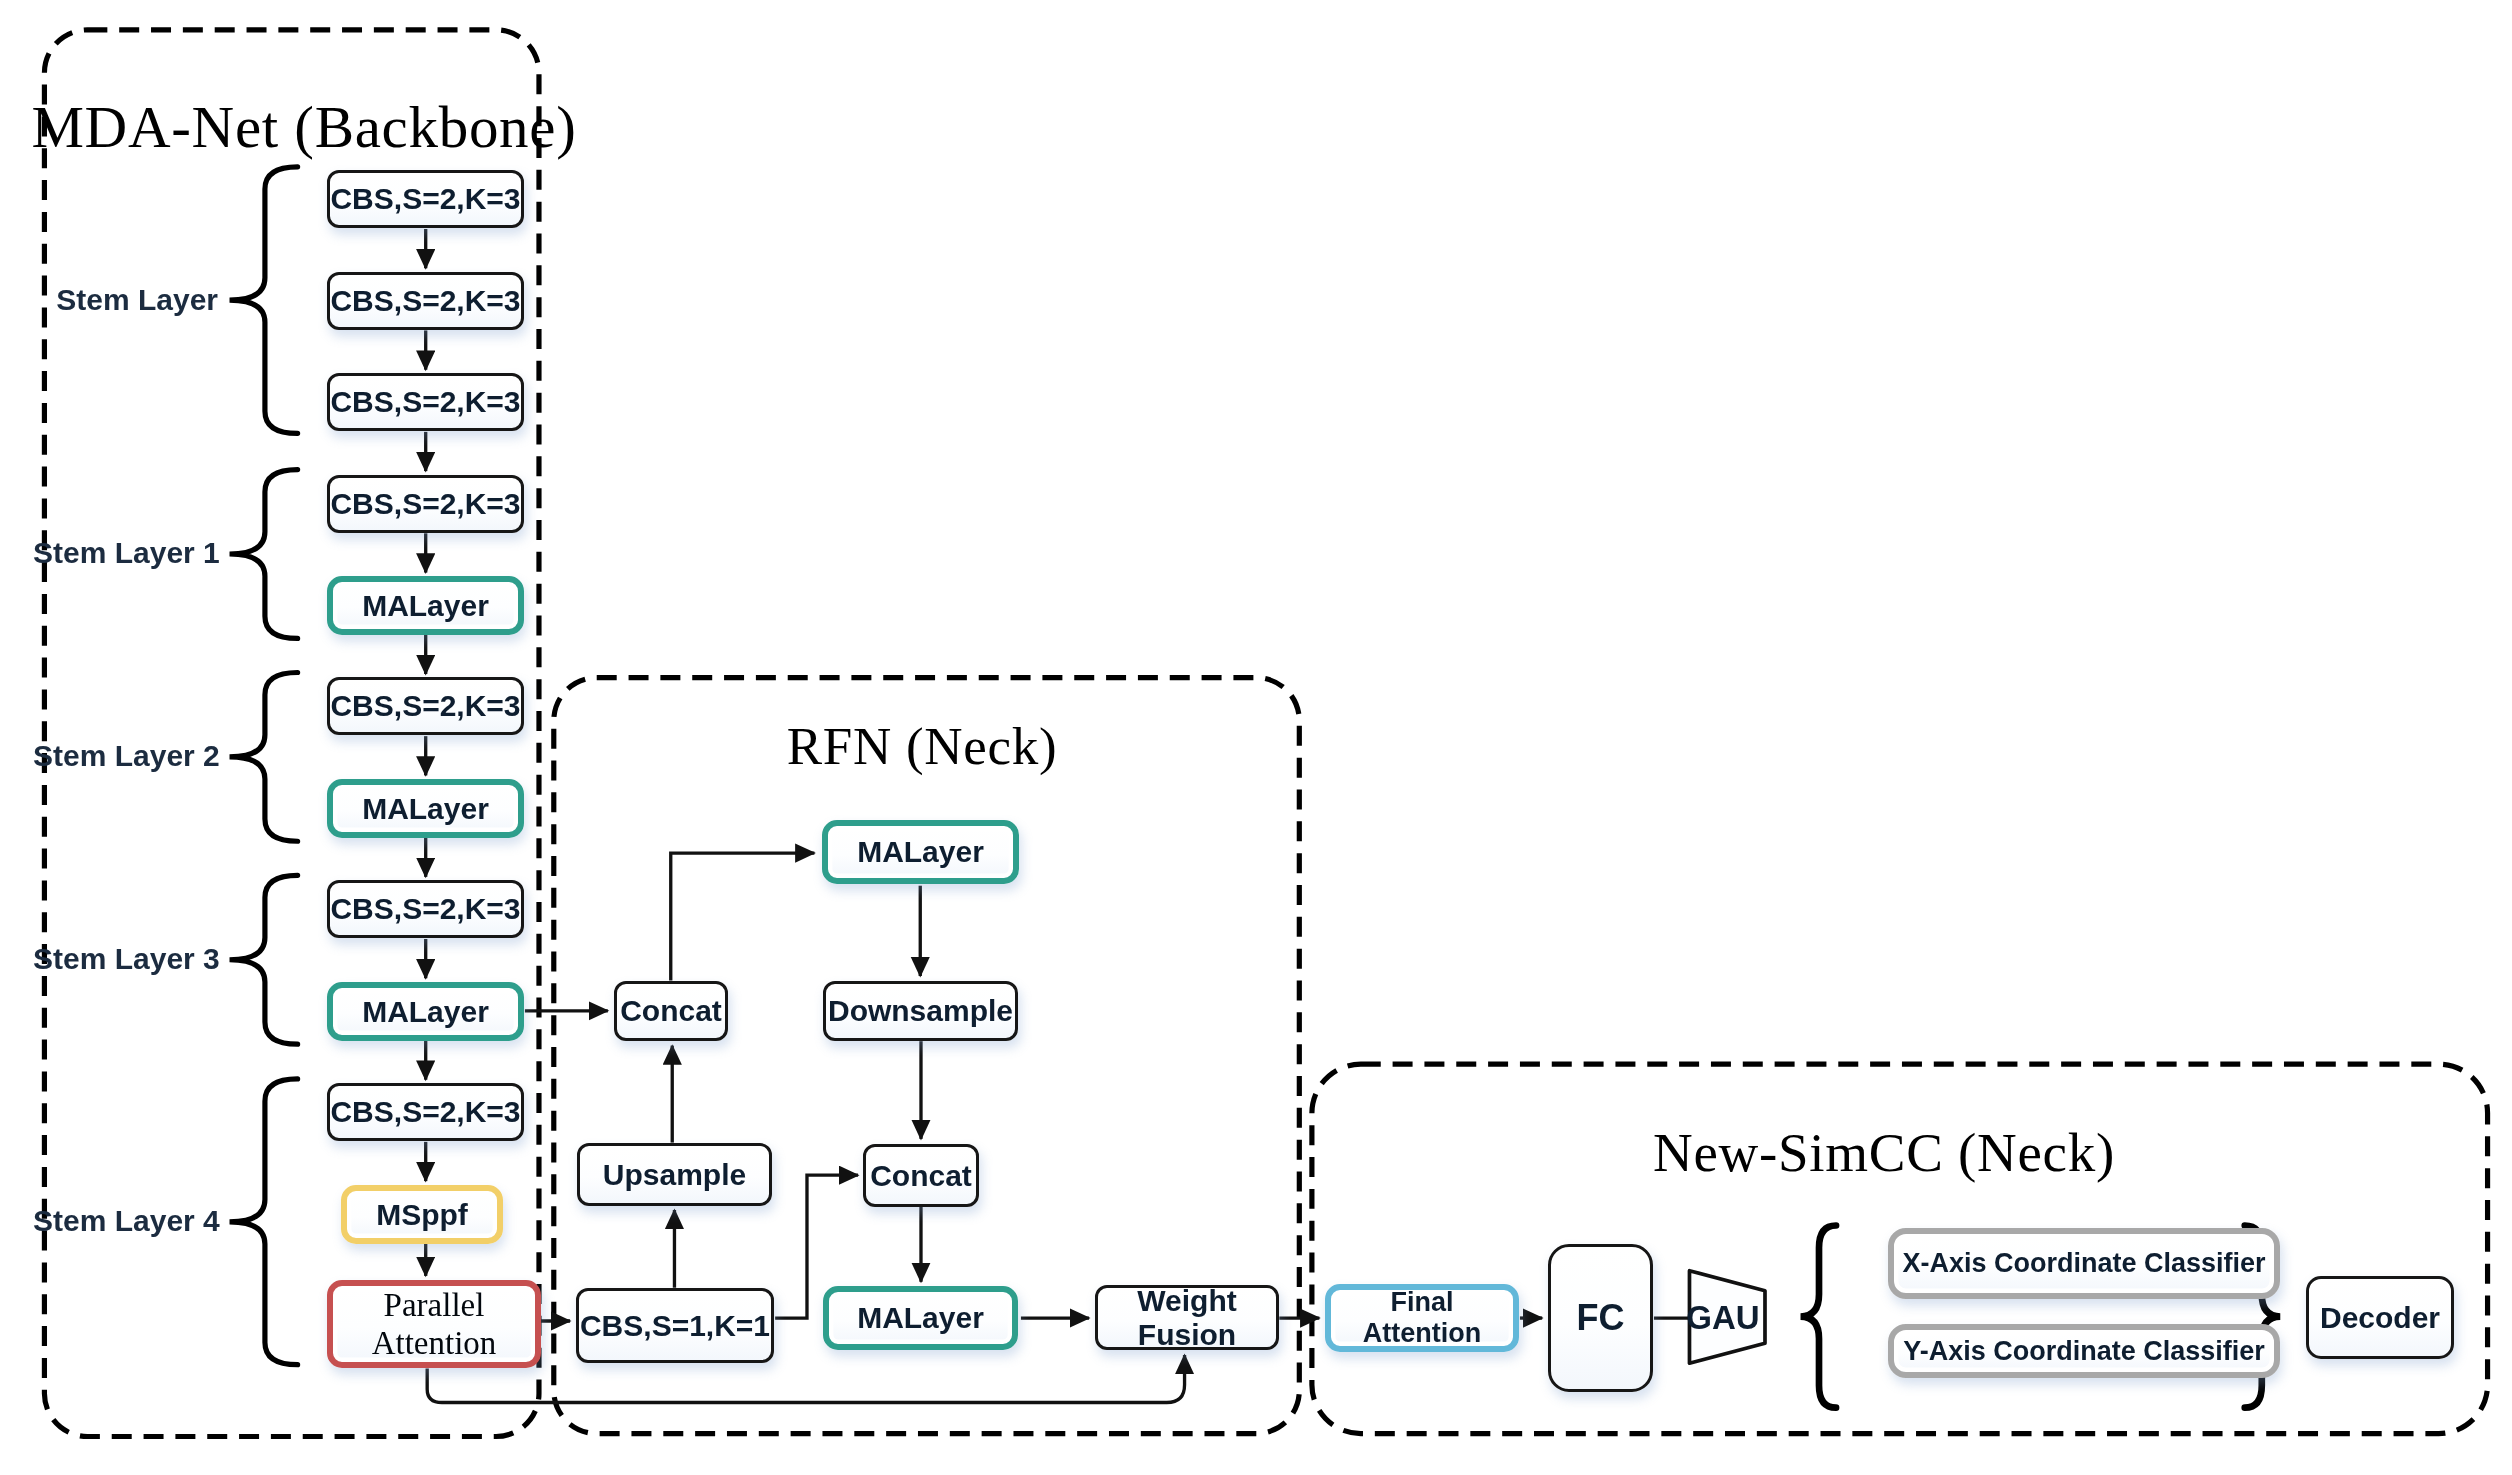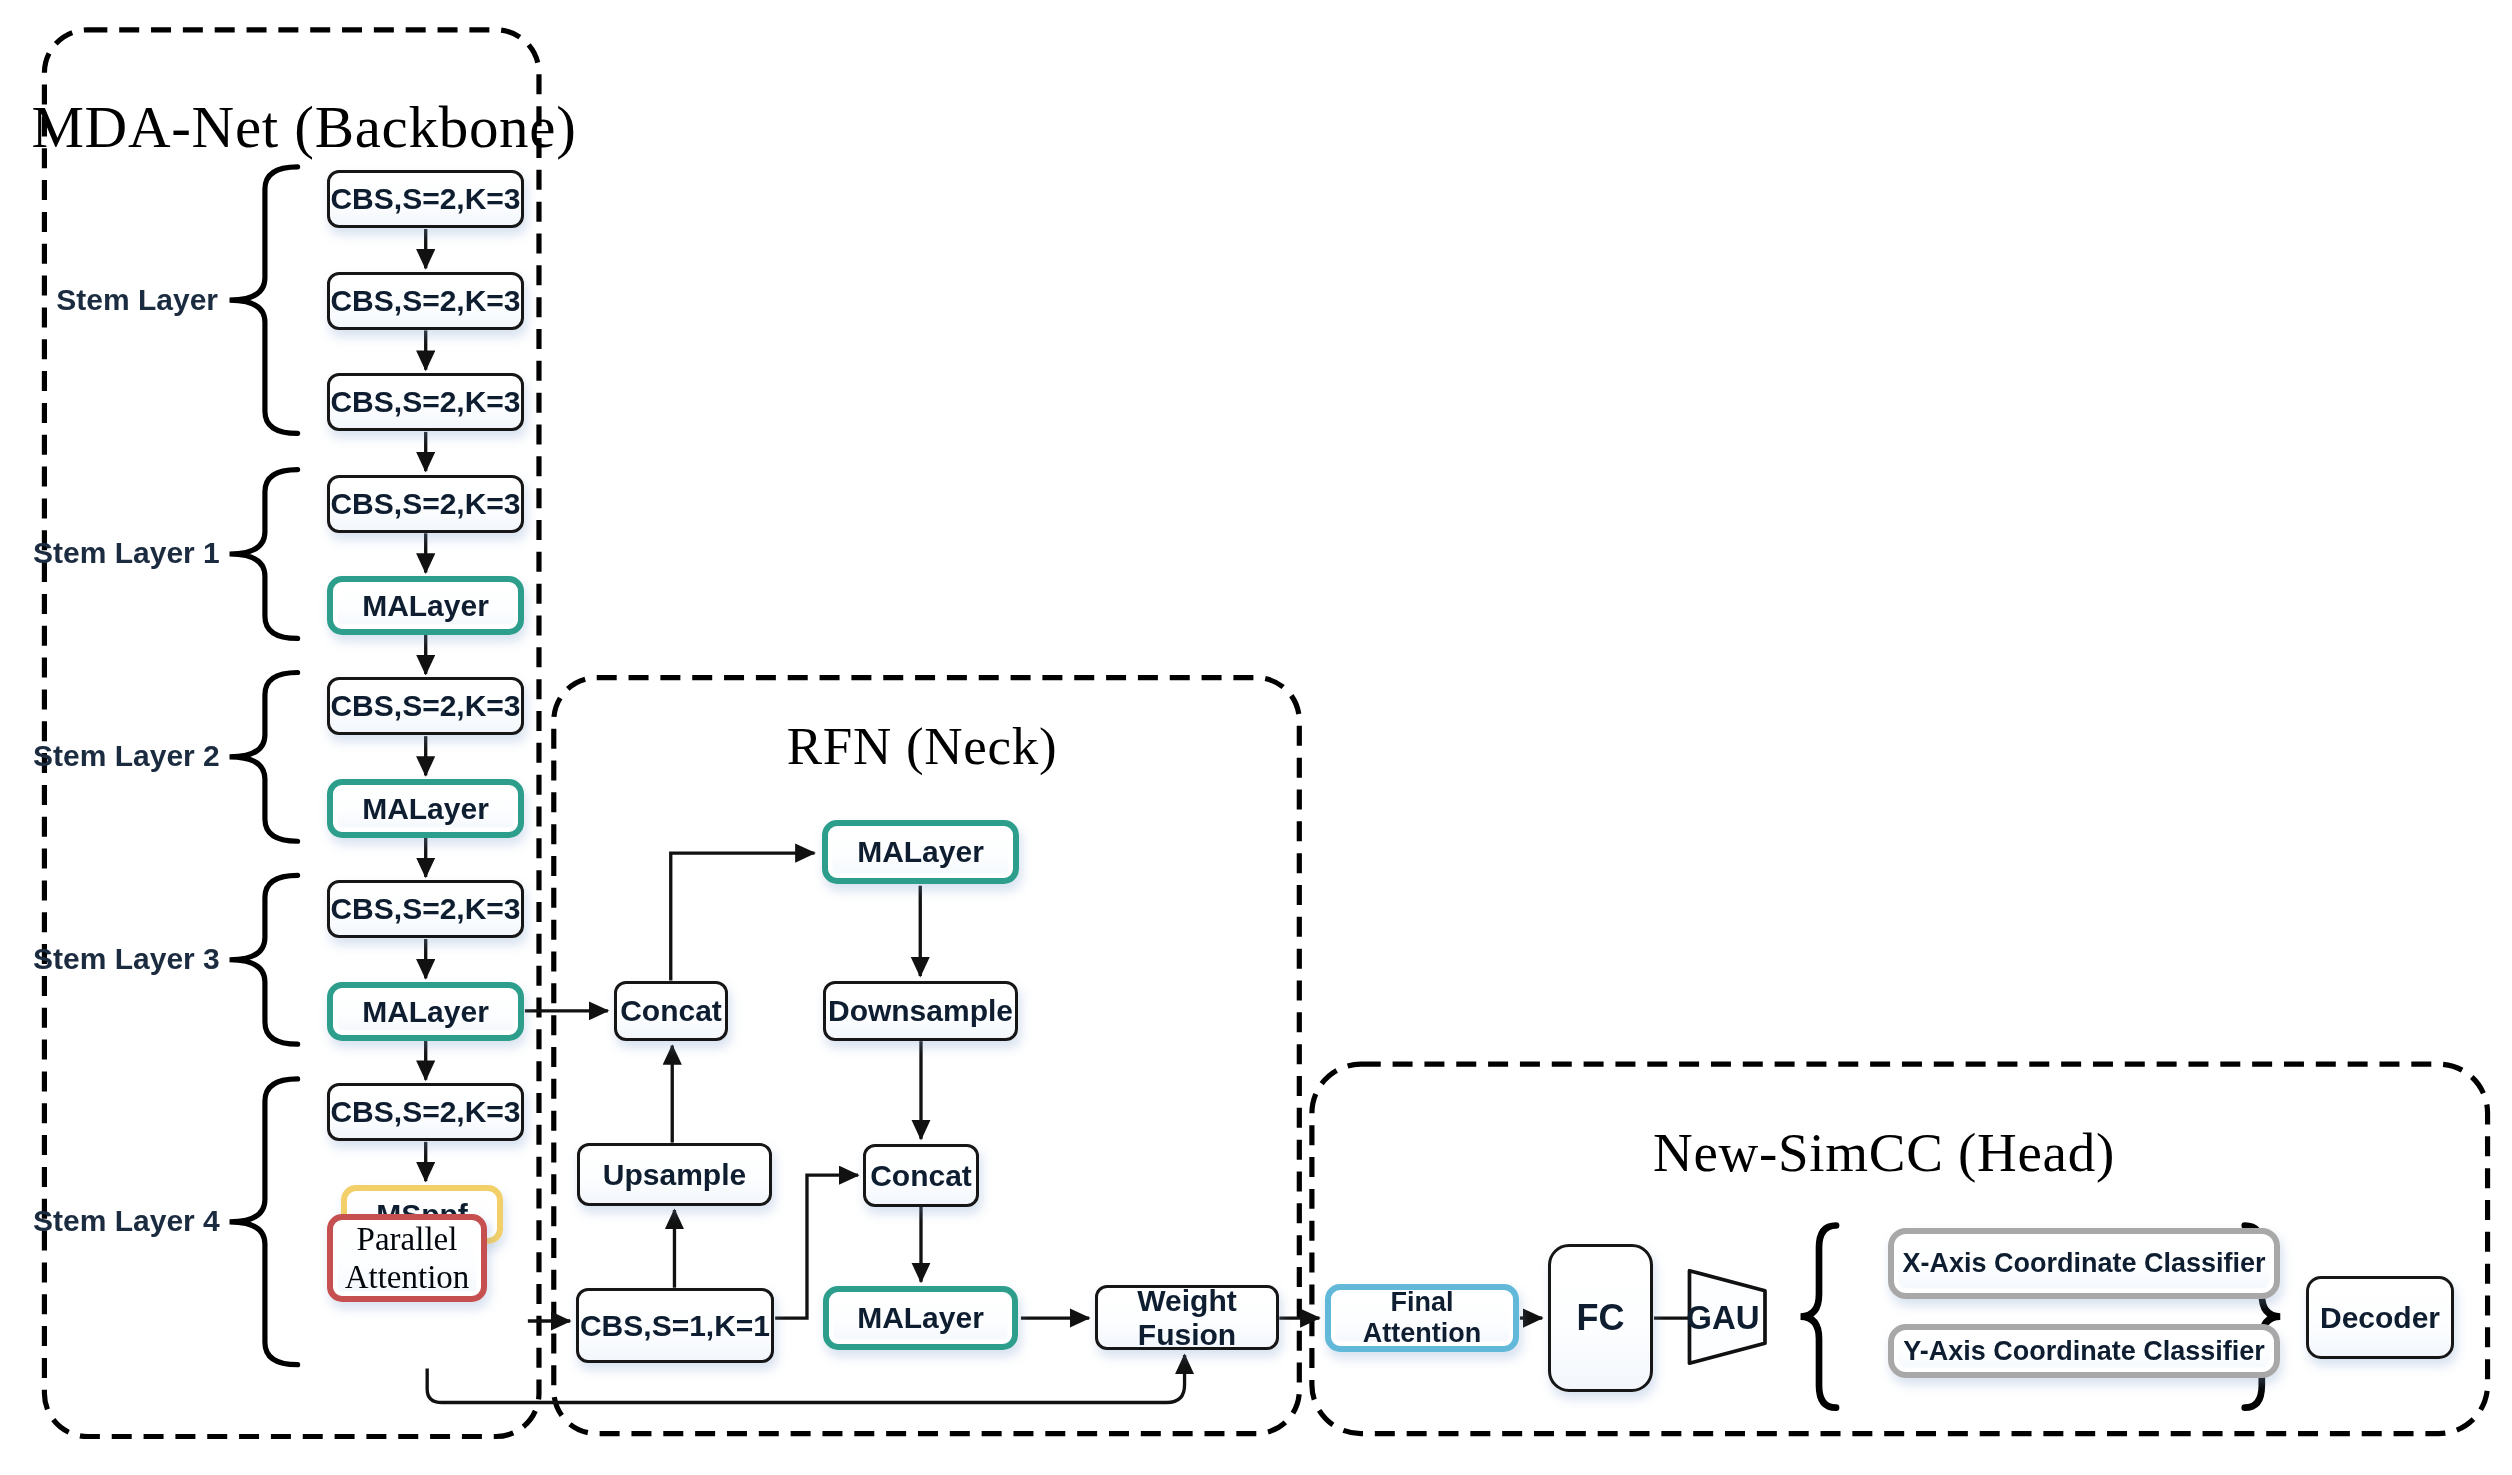--- a/index.html
+++ b/index.html
@@ -97,40 +97,40 @@
         <path d="M 402 908 Q 357.84000000000003 908 357.84000000000003 938 L 357.84000000000003 992 Q 357.84000000000003 1022 310 1022 Q 357.84000000000003 1022 357.84000000000003 1052 L 357.84000000000003 1106 Q 357.84000000000003 1136 402 1136" stroke-width="7"></path>
         <path d="M 402 1182 Q 357.84000000000003 1182 357.84000000000003 1212 L 357.84000000000003 1266 Q 357.84000000000003 1296 310 1296 Q 357.84000000000003 1296 357.84000000000003 1326 L 357.84000000000003 1380 Q 357.84000000000003 1410 402 1410" stroke-width="7"></path>
         <path d="M 402 1457 Q 357.84000000000003 1457 357.84000000000003 1487 L 357.84000000000003 1620 Q 357.84000000000003 1650 310 1650 Q 357.84000000000003 1650 357.84000000000003 1680 L 357.84000000000003 1813 Q 357.84000000000003 1843 402 1843" stroke-width="7"></path>
         <path d="M 2480 1655 Q 2456.96 1655 2456.96 1685 L 2456.96 1748 Q 2456.96 1778 2432 1778 Q 2456.96 1778 2456.96 1808 L 2456.96 1871 Q 2456.96 1901 2480 1901" stroke-width="9"></path>
         <path d="M 3032 1655 Q 3055.04 1655 3055.04 1685 L 3055.04 1748 Q 3055.04 1778 3080 1778 Q 3055.04 1778 3055.04 1808 L 3055.04 1871 Q 3055.04 1901 3032 1901" stroke-width="9"></path>
       </g>
   </svg>
 
   <div class="section-title" style="left:304px;top:127px;font-size:59px;">MDA-Net (Backbone)</div>
   <div class="section-title" style="left:922px;top:746px;font-size:53px;">RFN (Neck)</div>
-  <div class="section-title" style="left:1884px;top:1152px;font-size:55px;">New-SimCC (Head)</div>
+  <div class="section-title" style="left:1884px;top:1152px;font-size:55px;">New-SimCC (Neck)</div>
 
   <div class="stem-label" style="left:33px;top:301px;">Stem Layer</div>
   <div class="stem-label" style="left:33px;top:554px;">Stem Layer 1</div>
   <div class="stem-label" style="left:33px;top:757px;">Stem Layer 2</div>
   <div class="stem-label" style="left:33px;top:960px;text-align:right;">Stem Layer 3</div>
   <div class="stem-label" style="left:33px;top:1222px;">Stem Layer 4</div>
 
   <div class="box" style="left:327px;top:170px;width:197px;height:58px;">CBS,S=2,K=3</div>
   <div class="box" style="left:327px;top:272px;width:197px;height:58px;">CBS,S=2,K=3</div>
   <div class="box" style="left:327px;top:373px;width:197px;height:58px;">CBS,S=2,K=3</div>
   <div class="box" style="left:327px;top:475px;width:197px;height:58px;">CBS,S=2,K=3</div>
   <div class="box accent teal" style="left:327px;top:576px;width:197px;height:59px;">MALayer</div>
   <div class="box" style="left:327px;top:677px;width:197px;height:58px;">CBS,S=2,K=3</div>
   <div class="box accent teal" style="left:327px;top:779px;width:197px;height:59px;">MALayer</div>
   <div class="box" style="left:327px;top:880px;width:197px;height:58px;">CBS,S=2,K=3</div>
   <div class="box accent teal" style="left:327px;top:982px;width:197px;height:59px;">MALayer</div>
   <div class="box" style="left:327px;top:1083px;width:197px;height:58px;">CBS,S=2,K=3</div>
   <div class="box accent yellow" style="left:341px;top:1185px;width:162px;height:59px;">MSppf</div>
-  <div class="box accent red serif-2line" style="left:327px;top:1214px;width:160px;height:88px;">Parallel Attention</div>
+  <div class="box accent red serif-2line" style="left:327px;top:1280px;width:214px;height:88px;">Parallel Attention</div>
 
   <div class="box accent teal" style="left:822px;top:820px;width:197px;height:64px;">MALayer</div>
   <div class="box" style="left:823px;top:981px;width:195px;height:60px;">Downsample</div>
   <div class="box" style="left:614px;top:981px;width:114px;height:60px;">Concat</div>
   <div class="box" style="left:577px;top:1143px;width:195px;height:63px;">Upsample</div>
   <div class="box" style="left:863px;top:1144px;width:116px;height:63px;">Concat</div>
   <div class="box" style="left:576px;top:1288px;width:198px;height:75px;">CBS,S=1,K=1</div>
   <div class="box accent teal" style="left:823px;top:1286px;width:195px;height:64px;">MALayer</div>
   <div class="box" style="left:1095px;top:1285px;width:184px;height:65px;">Weight Fusion</div>
 

